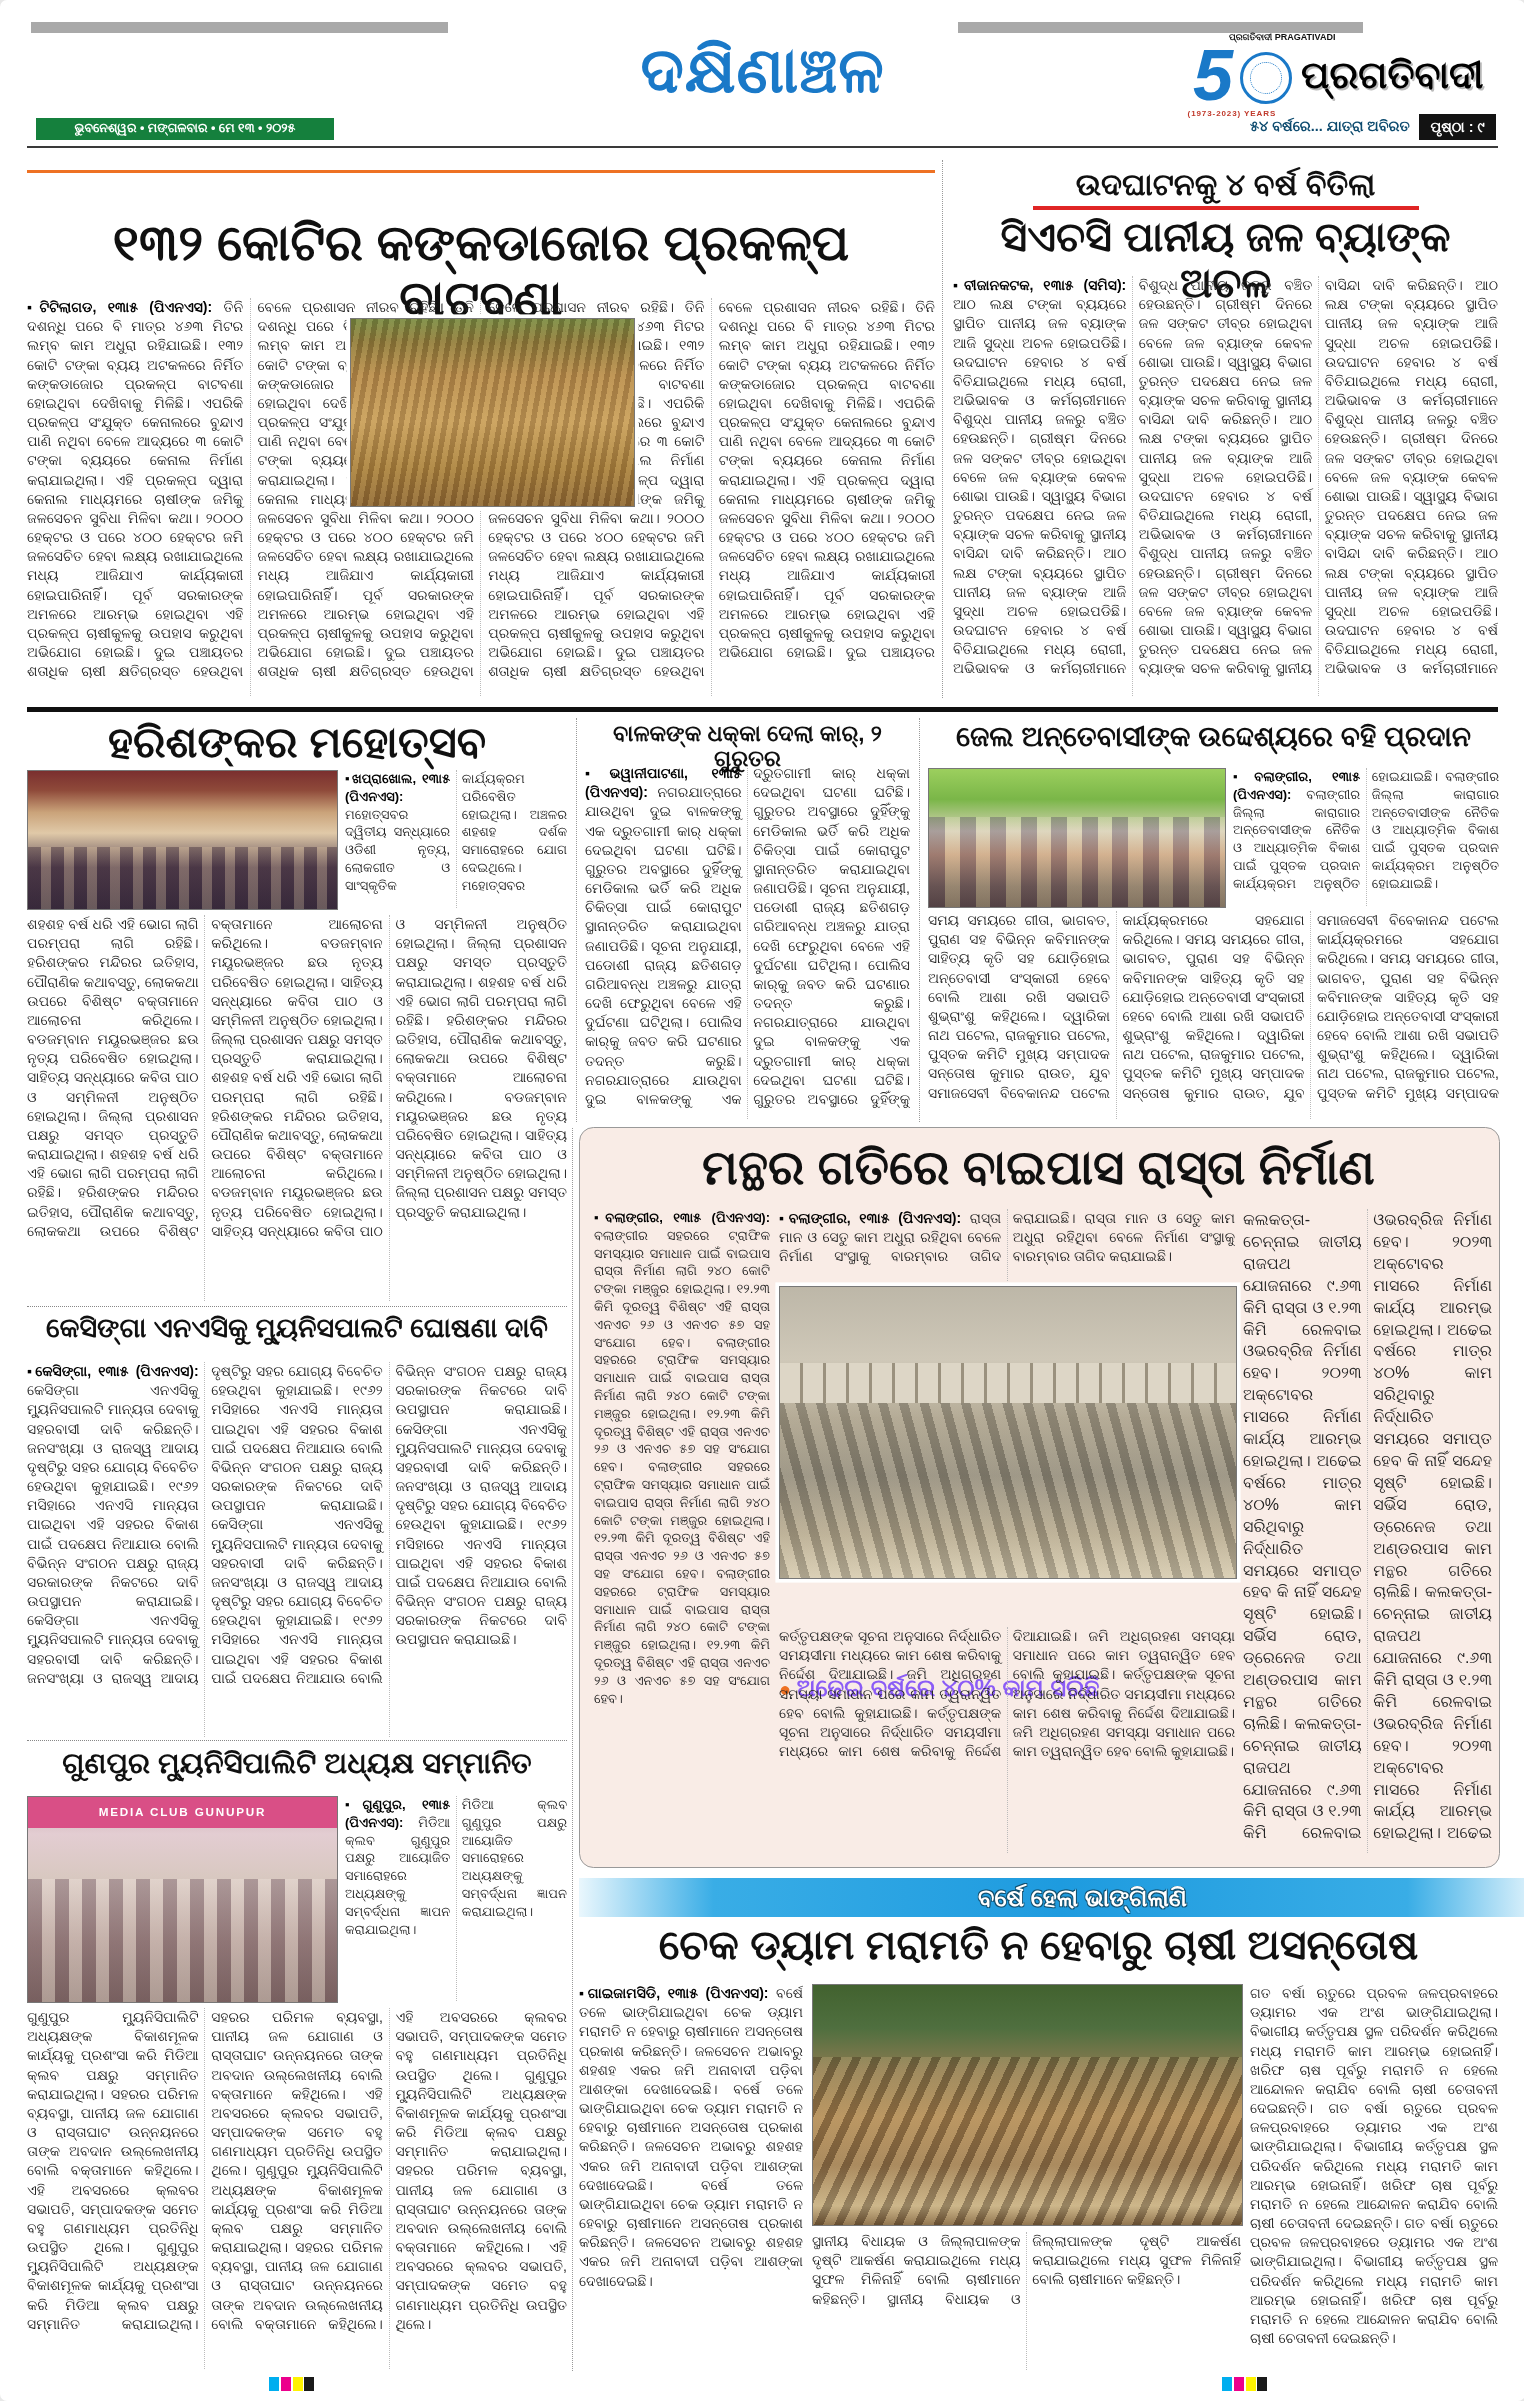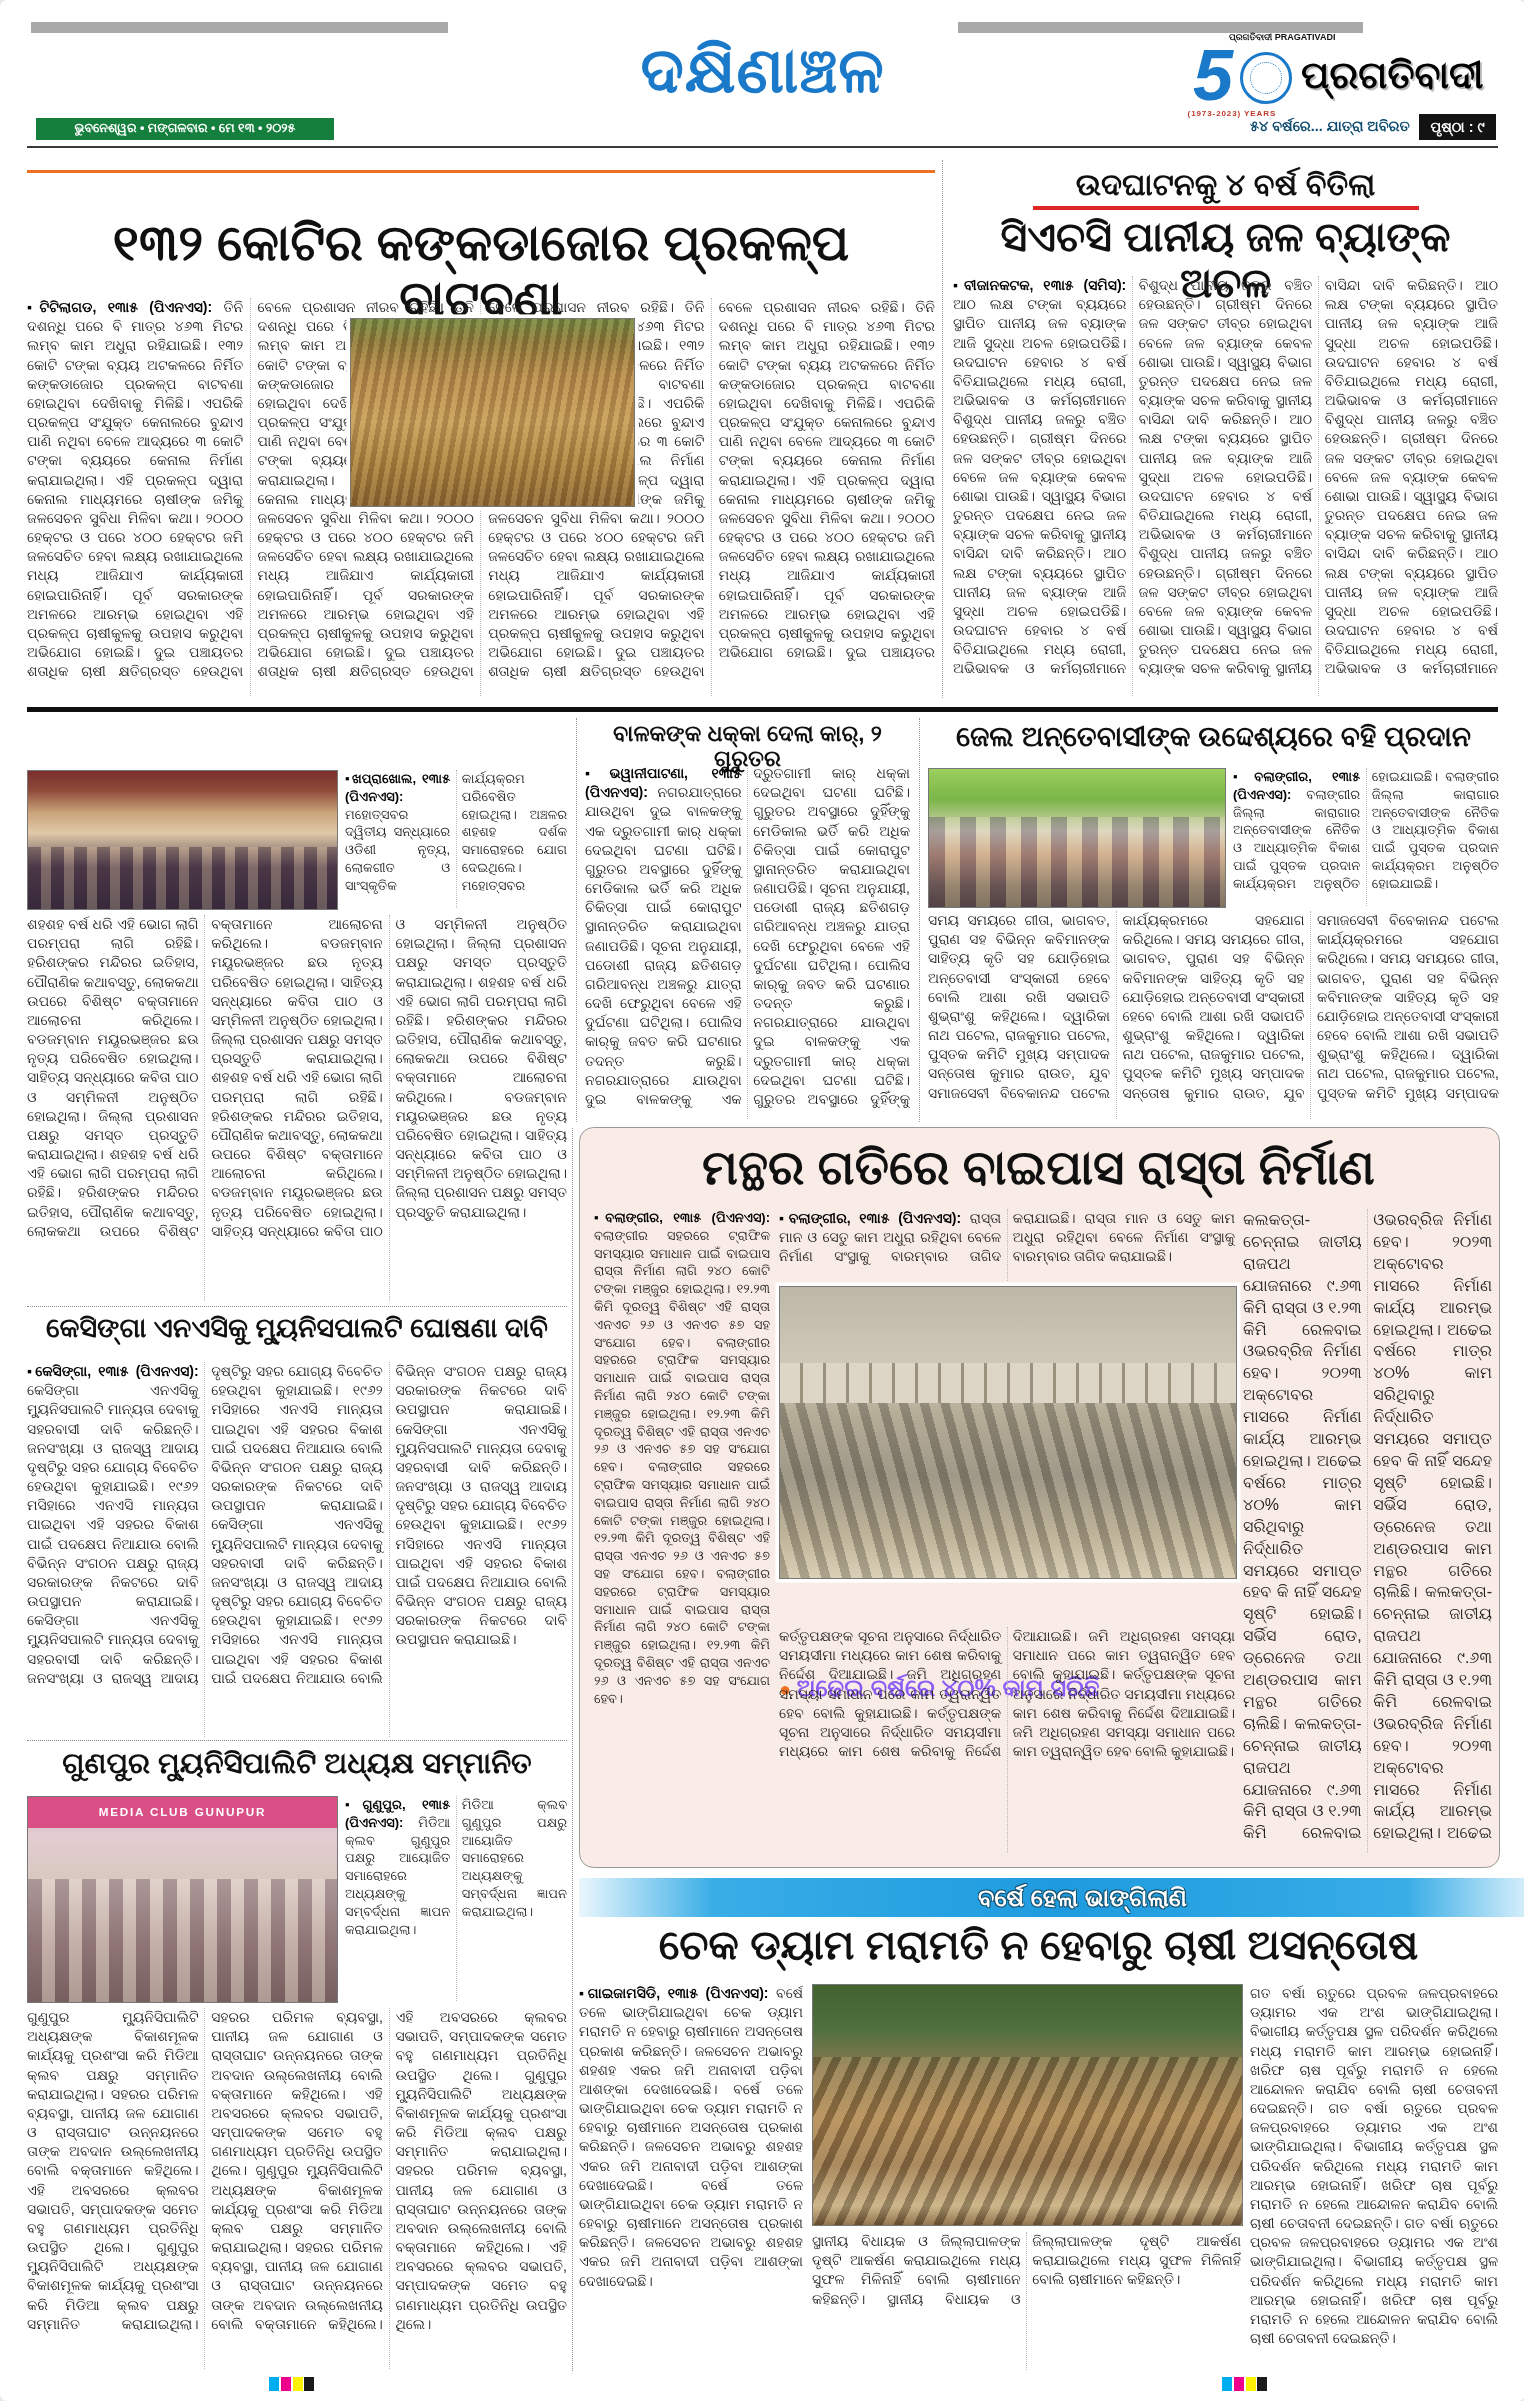--- a/index.html
+++ b/index.html
@@ -157,20 +157,21 @@
   <div class="abs headline a2-kicker">ଉଦଘାଟନକୁ ୪ ବର୍ଷ ବିତିଲା</div>
   <div class="abs a2-underline"></div>
   <div class="abs headline a2-headline">ସିଏଚସି ପାନୀୟ ଜଳ ବ୍ୟାଙ୍କ ଅଚଳ</div>
   <div class="abs colbody cols3 a2-body">
     <span class="byline">ବୀଜାନକଟକ, ୧୩ା୫ (ସମିସ):</span>
     <span>ଆଠ ଲକ୍ଷ ଟଙ୍କା ବ୍ୟୟରେ ସ୍ଥାପିତ ପାନୀୟ ଜଳ ବ୍ୟାଙ୍କ ଆଜି ସୁଦ୍ଧା ଅଚଳ ହୋଇପଡିଛି। ଉଦଘାଟନ ହେବାର ୪ ବର୍ଷ ବିତିଯାଇଥିଲେ ମଧ୍ୟ ରୋଗୀ, ଅଭିଭାବକ ଓ କର୍ମଚାରୀମାନେ ବିଶୁଦ୍ଧ ପାନୀୟ ଜଳରୁ ବଞ୍ଚିତ ହେଉଛନ୍ତି। ଗ୍ରୀଷ୍ମ ଦିନରେ ଜଳ ସଙ୍କଟ ତୀବ୍ର ହୋଇଥିବା ବେଳେ ଜଳ ବ୍ୟାଙ୍କ କେବଳ ଶୋଭା ପାଉଛି। ସ୍ୱାସ୍ଥ୍ୟ ବିଭାଗ ତୁରନ୍ତ ପଦକ୍ଷେପ ନେଇ ଜଳ ବ୍ୟାଙ୍କ ସଚଳ କରିବାକୁ ସ୍ଥାନୀୟ ବାସିନ୍ଦା ଦାବି କରିଛନ୍ତି। ଆଠ ଲକ୍ଷ ଟଙ୍କା ବ୍ୟୟରେ ସ୍ଥାପିତ ପାନୀୟ ଜଳ ବ୍ୟାଙ୍କ ଆଜି ସୁଦ୍ଧା ଅଚଳ ହୋଇପଡିଛି। ଉଦଘାଟନ ହେବାର ୪ ବର୍ଷ ବିତିଯାଇଥିଲେ ମଧ୍ୟ ରୋଗୀ, ଅଭିଭାବକ ଓ କର୍ମଚାରୀମାନେ ବିଶୁଦ୍ଧ ପାନୀୟ ଜଳରୁ ବଞ୍ଚିତ ହେଉଛନ୍ତି। ଗ୍ରୀଷ୍ମ ଦିନରେ ଜଳ ସଙ୍କଟ ତୀବ୍ର ହୋଇଥିବା ବେଳେ ଜଳ ବ୍ୟାଙ୍କ କେବଳ ଶୋଭା ପାଉଛି। ସ୍ୱାସ୍ଥ୍ୟ ବିଭାଗ ତୁରନ୍ତ ପଦକ୍ଷେପ ନେଇ ଜଳ ବ୍ୟାଙ୍କ ସଚଳ କରିବାକୁ ସ୍ଥାନୀୟ ବାସିନ୍ଦା ଦାବି କରିଛନ୍ତି। ଆଠ ଲକ୍ଷ ଟଙ୍କା ବ୍ୟୟରେ ସ୍ଥାପିତ ପାନୀୟ ଜଳ ବ୍ୟାଙ୍କ ଆଜି ସୁଦ୍ଧା ଅଚଳ ହୋଇପଡିଛି। ଉଦଘାଟନ ହେବାର ୪ ବର୍ଷ ବିତିଯାଇଥିଲେ ମଧ୍ୟ ରୋଗୀ, ଅଭିଭାବକ ଓ କର୍ମଚାରୀମାନେ ବିଶୁଦ୍ଧ ପାନୀୟ ଜଳରୁ ବଞ୍ଚିତ ହେଉଛନ୍ତି। ଗ୍ରୀଷ୍ମ ଦିନରେ ଜଳ ସଙ୍କଟ ତୀବ୍ର ହୋଇଥିବା ବେଳେ ଜଳ ବ୍ୟାଙ୍କ କେବଳ ଶୋଭା ପାଉଛି। ସ୍ୱାସ୍ଥ୍ୟ ବିଭାଗ ତୁରନ୍ତ ପଦକ୍ଷେପ ନେଇ ଜଳ ବ୍ୟାଙ୍କ ସଚଳ କରିବାକୁ ସ୍ଥାନୀୟ ବାସିନ୍ଦା ଦାବି କରିଛନ୍ତି। ଆଠ ଲକ୍ଷ ଟଙ୍କା ବ୍ୟୟରେ ସ୍ଥାପିତ ପାନୀୟ ଜଳ ବ୍ୟାଙ୍କ ଆଜି ସୁଦ୍ଧା ଅଚଳ ହୋଇପଡିଛି। ଉଦଘାଟନ ହେବାର ୪ ବର୍ଷ ବିତିଯାଇଥିଲେ ମଧ୍ୟ ରୋଗୀ, ଅଭିଭାବକ ଓ କର୍ମଚାରୀମାନେ ବିଶୁଦ୍ଧ ପାନୀୟ ଜଳରୁ ବଞ୍ଚିତ ହେଉଛନ୍ତି। ଗ୍ରୀଷ୍ମ ଦିନରେ ଜଳ ସଙ୍କଟ ତୀବ୍ର ହୋଇଥିବା ବେଳେ ଜଳ ବ୍ୟାଙ୍କ କେବଳ ଶୋଭା ପାଉଛି। ସ୍ୱାସ୍ଥ୍ୟ ବିଭାଗ ତୁରନ୍ତ ପଦକ୍ଷେପ ନେଇ ଜଳ ବ୍ୟାଙ୍କ ସଚଳ କରିବାକୁ ସ୍ଥାନୀୟ ବାସିନ୍ଦା ଦାବି କରିଛନ୍ତି। ଆଠ ଲକ୍ଷ ଟଙ୍କା ବ୍ୟୟରେ ସ୍ଥାପିତ ପାନୀୟ ଜଳ ବ୍ୟାଙ୍କ ଆଜି ସୁଦ୍ଧା ଅଚଳ ହୋଇପଡିଛି। ଉଦଘାଟନ ହେବାର ୪ ବର୍ଷ ବିତିଯାଇଥିଲେ ମଧ୍ୟ ରୋଗୀ, ଅଭିଭାବକ ଓ କର୍ମଚାରୀମାନେ ବିଶୁଦ୍ଧ ପାନୀୟ ଜଳରୁ ବଞ୍ଚିତ ହେଉଛନ୍ତି। ଗ୍ରୀଷ୍ମ ଦିନରେ ଜଳ ସଙ୍କଟ ତୀବ୍ର ହୋଇଥିବା ବେଳେ ଜଳ ବ୍ୟାଙ୍କ କେବଳ ଶୋଭା ପାଉଛି। ସ୍ୱାସ୍ଥ୍ୟ ବିଭାଗ ତୁରନ୍ତ ପଦକ୍ଷେପ ନେଇ ଜଳ ବ୍ୟାଙ୍କ ସଚଳ କରିବାକୁ ସ୍ଥାନୀୟ ବାସିନ୍ଦା ଦାବି କରିଛନ୍ତି।</span>
   </div>
 
   <div class="abs thick-rule divider"></div>
 
+  <div class="abs headline a3-headline">ହରିଶଙ୍କର ମହୋତ୍ସବ</div>
   <div class="abs photo a3-photo"></div>
   <div class="abs colbody cols2 a3-side">
     <span class="byline">ଖପ୍ରାଖୋଲ, ୧୩ା୫ (ପିଏନଏସ):</span>
     <span>ମହୋତ୍ସବର ଦ୍ୱିତୀୟ ସନ୍ଧ୍ୟାରେ ଓଡିଶୀ ନୃତ୍ୟ, ଲୋକଗୀତ ଓ ସାଂସ୍କୃତିକ କାର୍ଯ୍ୟକ୍ରମ ପରିବେଷିତ ହୋଇଥିଲା। ଅଞ୍ଚଳର ଶହଶହ ଦର୍ଶକ ସମାରୋହରେ ଯୋଗ ଦେଇଥିଲେ। ମହୋତ୍ସବର ଦ୍ୱିତୀୟ ସନ୍ଧ୍ୟାରେ ଓଡିଶୀ ନୃତ୍ୟ, ଲୋକଗୀତ ଓ ସାଂସ୍କୃତିକ କାର୍ଯ୍ୟକ୍ରମ ପରିବେଷିତ ହୋଇଥିଲା। ଅଞ୍ଚଳର ଶହଶହ ଦର୍ଶକ ସମାରୋହରେ ଯୋଗ ଦେଇଥିଲେ।</span>
   </div>
   <div class="abs colbody cols3 a3-body">
     <span>ଶହଶହ ବର୍ଷ ଧରି ଏହି ଭୋଗ ଲାଗି ପରମ୍ପରା ଲାଗି ରହିଛି। ହରିଶଙ୍କର ମନ୍ଦିରର ଇତିହାସ, ପୌରାଣିକ କଥାବସ୍ତୁ, ଲୋକକଥା ଉପରେ ବିଶିଷ୍ଟ ବକ୍ତାମାନେ ଆଲୋଚନା କରିଥିଲେ। ବଡଜମ୍ବାନ ମୟୂରଭଞ୍ଜର ଛଉ ନୃତ୍ୟ ପରିବେଷିତ ହୋଇଥିଲା। ସାହିତ୍ୟ ସନ୍ଧ୍ୟାରେ କବିତା ପାଠ ଓ ସମ୍ମିଳନୀ ଅନୁଷ୍ଠିତ ହୋଇଥିଲା। ଜିଲ୍ଲା ପ୍ରଶାସନ ପକ୍ଷରୁ ସମସ୍ତ ପ୍ରସ୍ତୁତି କରାଯାଇଥିଲା। ଶହଶହ ବର୍ଷ ଧରି ଏହି ଭୋଗ ଲାଗି ପରମ୍ପରା ଲାଗି ରହିଛି। ହରିଶଙ୍କର ମନ୍ଦିରର ଇତିହାସ, ପୌରାଣିକ କଥାବସ୍ତୁ, ଲୋକକଥା ଉପରେ ବିଶିଷ୍ଟ ବକ୍ତାମାନେ ଆଲୋଚନା କରିଥିଲେ। ବଡଜମ୍ବାନ ମୟୂରଭଞ୍ଜର ଛଉ ନୃତ୍ୟ ପରିବେଷିତ ହୋଇଥିଲା। ସାହିତ୍ୟ ସନ୍ଧ୍ୟାରେ କବିତା ପାଠ ଓ ସମ୍ମିଳନୀ ଅନୁଷ୍ଠିତ ହୋଇଥିଲା। ଜିଲ୍ଲା ପ୍ରଶାସନ ପକ୍ଷରୁ ସମସ୍ତ ପ୍ରସ୍ତୁତି କରାଯାଇଥିଲା। ଶହଶହ ବର୍ଷ ଧରି ଏହି ଭୋଗ ଲାଗି ପରମ୍ପରା ଲାଗି ରହିଛି। ହରିଶଙ୍କର ମନ୍ଦିରର ଇତିହାସ, ପୌରାଣିକ କଥାବସ୍ତୁ, ଲୋକକଥା ଉପରେ ବିଶିଷ୍ଟ ବକ୍ତାମାନେ ଆଲୋଚନା କରିଥିଲେ। ବଡଜମ୍ବାନ ମୟୂରଭଞ୍ଜର ଛଉ ନୃତ୍ୟ ପରିବେଷିତ ହୋଇଥିଲା। ସାହିତ୍ୟ ସନ୍ଧ୍ୟାରେ କବିତା ପାଠ ଓ ସମ୍ମିଳନୀ ଅନୁଷ୍ଠିତ ହୋଇଥିଲା। ଜିଲ୍ଲା ପ୍ରଶାସନ ପକ୍ଷରୁ ସମସ୍ତ ପ୍ରସ୍ତୁତି କରାଯାଇଥିଲା। ଶହଶହ ବର୍ଷ ଧରି ଏହି ଭୋଗ ଲାଗି ପରମ୍ପରା ଲାଗି ରହିଛି। ହରିଶଙ୍କର ମନ୍ଦିରର ଇତିହାସ, ପୌରାଣିକ କଥାବସ୍ତୁ, ଲୋକକଥା ଉପରେ ବିଶିଷ୍ଟ ବକ୍ତାମାନେ ଆଲୋଚନା କରିଥିଲେ। ବଡଜମ୍ବାନ ମୟୂରଭଞ୍ଜର ଛଉ ନୃତ୍ୟ ପରିବେଷିତ ହୋଇଥିଲା। ସାହିତ୍ୟ ସନ୍ଧ୍ୟାରେ କବିତା ପାଠ ଓ ସମ୍ମିଳନୀ ଅନୁଷ୍ଠିତ ହୋଇଥିଲା। ଜିଲ୍ଲା ପ୍ରଶାସନ ପକ୍ଷରୁ ସମସ୍ତ ପ୍ରସ୍ତୁତି କରାଯାଇଥିଲା।</span>
   </div>
 
   <div class="abs vdot v2"></div>

